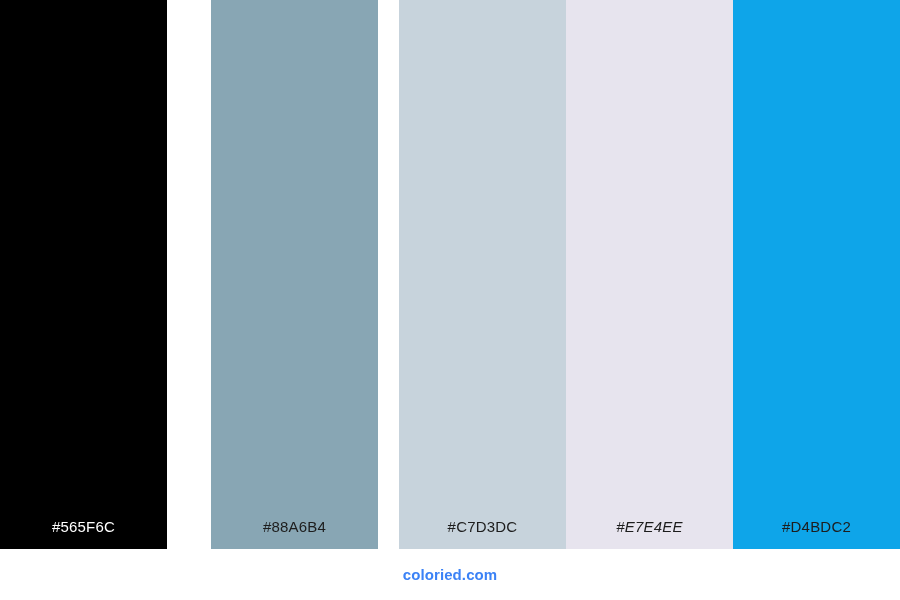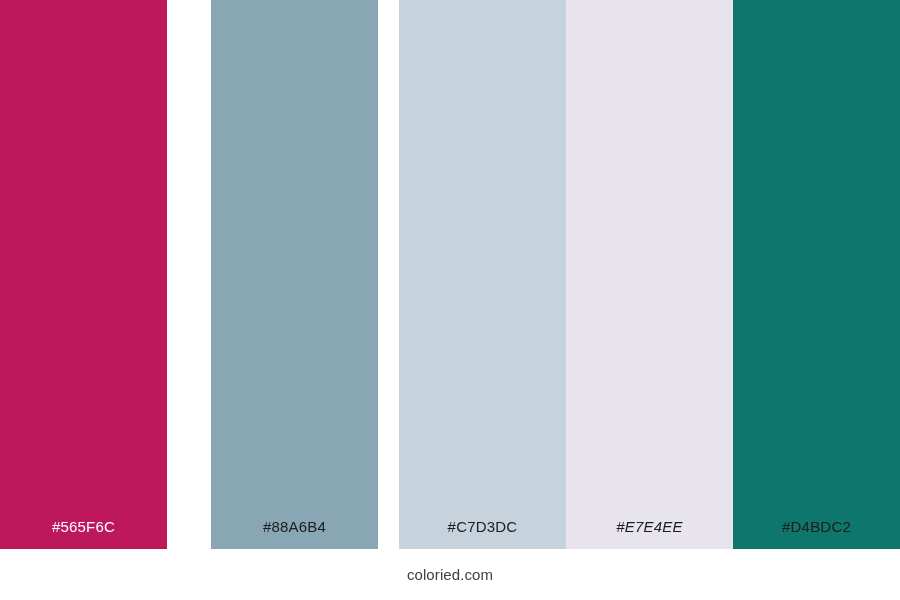--- a/index.html
+++ b/index.html
@@ -54,50 +54,50 @@
   .footer {
     flex: 1 1 auto;
     width: 900px;
     background: #ffffff;
     display: flex;
     align-items: center;
     justify-content: center;
   }
   .footer-text {
     font-size: 15px;
-    font-weight: normal;
-    color: #404040;
+    font-weight: bold;
+    color: #3b82f6;
     letter-spacing: 0.1px;
     line-height: 18px;
   }
 </style>
 </head>
 <body>
 
 <div class="palette-page">
 
   <div class="swatch-strip">
 
-    <div class="swatch" style="background-color: #be185d;">
+    <div class="swatch" style="background-color: #000000;">
       <span class="swatch-label label-light">#565F6C</span>
     </div>
 
     <div class="swatch" style="background-color: rgb(136, 166, 180); margin-left: 44px;">
       <span class="swatch-label label-dark">#88A6B4</span>
     </div>
 
     <div class="swatch" style="background-color: rgb(199, 211, 220); margin-left: 21px;">
       <span class="swatch-label label-dark">#C7D3DC</span>
     </div>
 
     <div class="swatch" style="background-color: rgb(231, 228, 238); font-style: italic;">
       <span class="swatch-label label-dark">#E7E4EE</span>
     </div>
 
-    <div class="swatch" style="background-color: #0f766e;">
+    <div class="swatch" style="background-color: #0ea5e9;">
       <span class="swatch-label label-dark">#D4BDC2</span>
     </div>
 
   </div>
 
   <div class="footer">
     <span class="footer-text">coloried.com</span>
   </div>
 
 </div>

